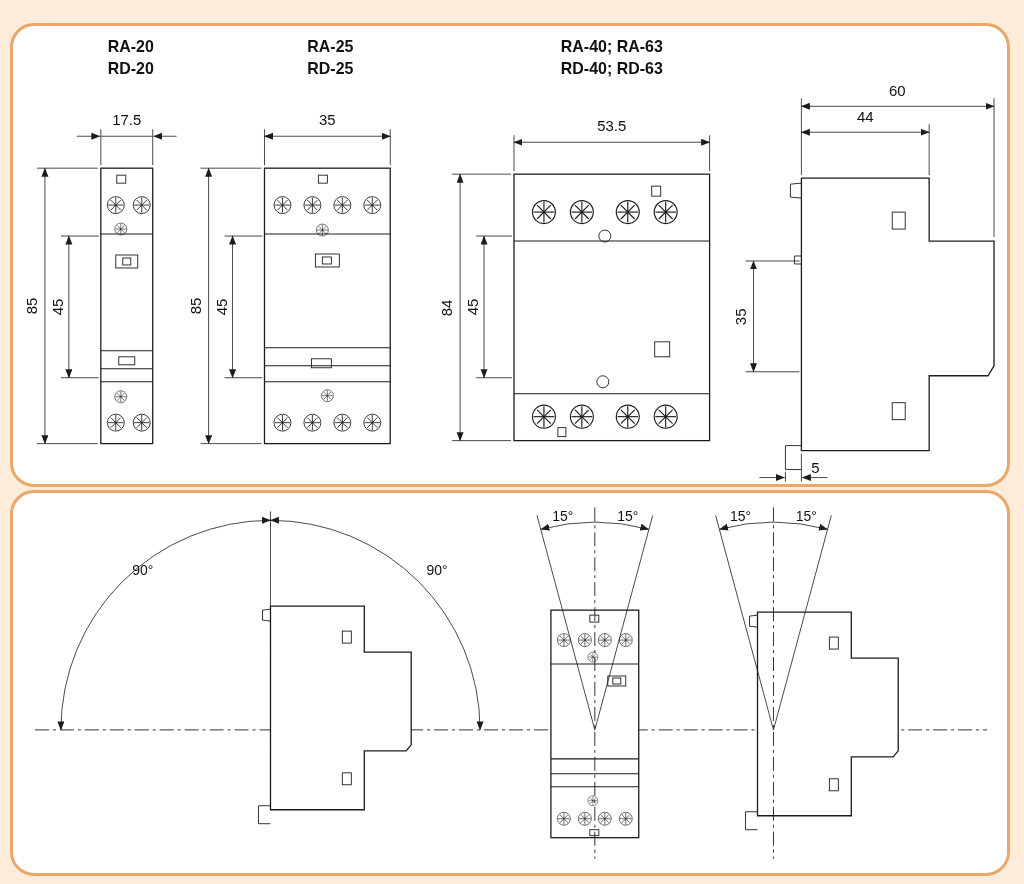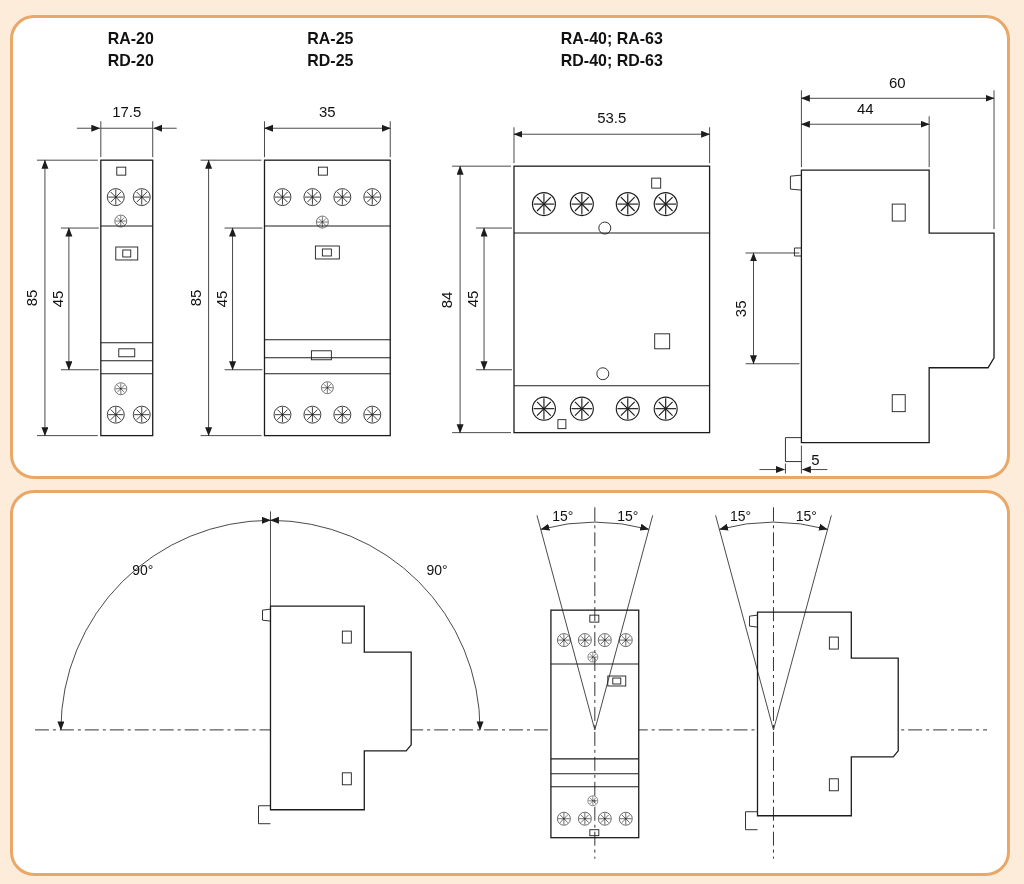--- a/index.html
+++ b/index.html
@@ -5,21 +5,21 @@
   html,body{margin:0;padding:0;}
   body{
     width:1024px;height:884px;position:relative;overflow:hidden;
     background:#fcecd9;
     font-family:"Liberation Sans",sans-serif;
   }
   .panel{
     position:absolute;left:10px;width:1000px;background:#ffffff;
     border:3px solid #e9a768;border-radius:24px;box-sizing:border-box;
   }
-  .panel-top{top:15px;height:464px;}
+  .panel-top{top:23px;height:464px;}
   .panel-bottom{top:490px;height:386px;}
   svg{display:block;width:100%;height:100%;}
   svg line, svg path, svg rect, svg circle{stroke:#1c1c1c;fill:none;stroke-width:1;}
   svg .body{stroke-width:1.3;fill:#ffffff;}
   svg .det{stroke-width:0.9;}
   svg .ln{stroke-width:1.1;}
   svg .ext, svg .dim, svg .thin{stroke-width:0.8;}
   svg .dashdot{stroke-width:0.9;stroke-dasharray:14 4 3 4;}
   svg marker path{fill:#1c1c1c;stroke:none;}
   svg text{fill:#111111;stroke:none;font-family:"Liberation Sans",sans-serif;font-size:15px;}

